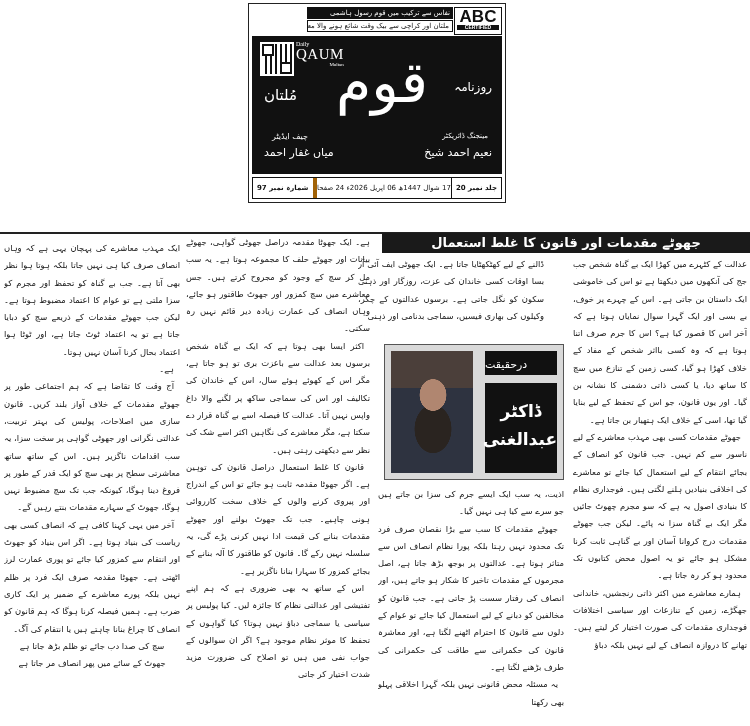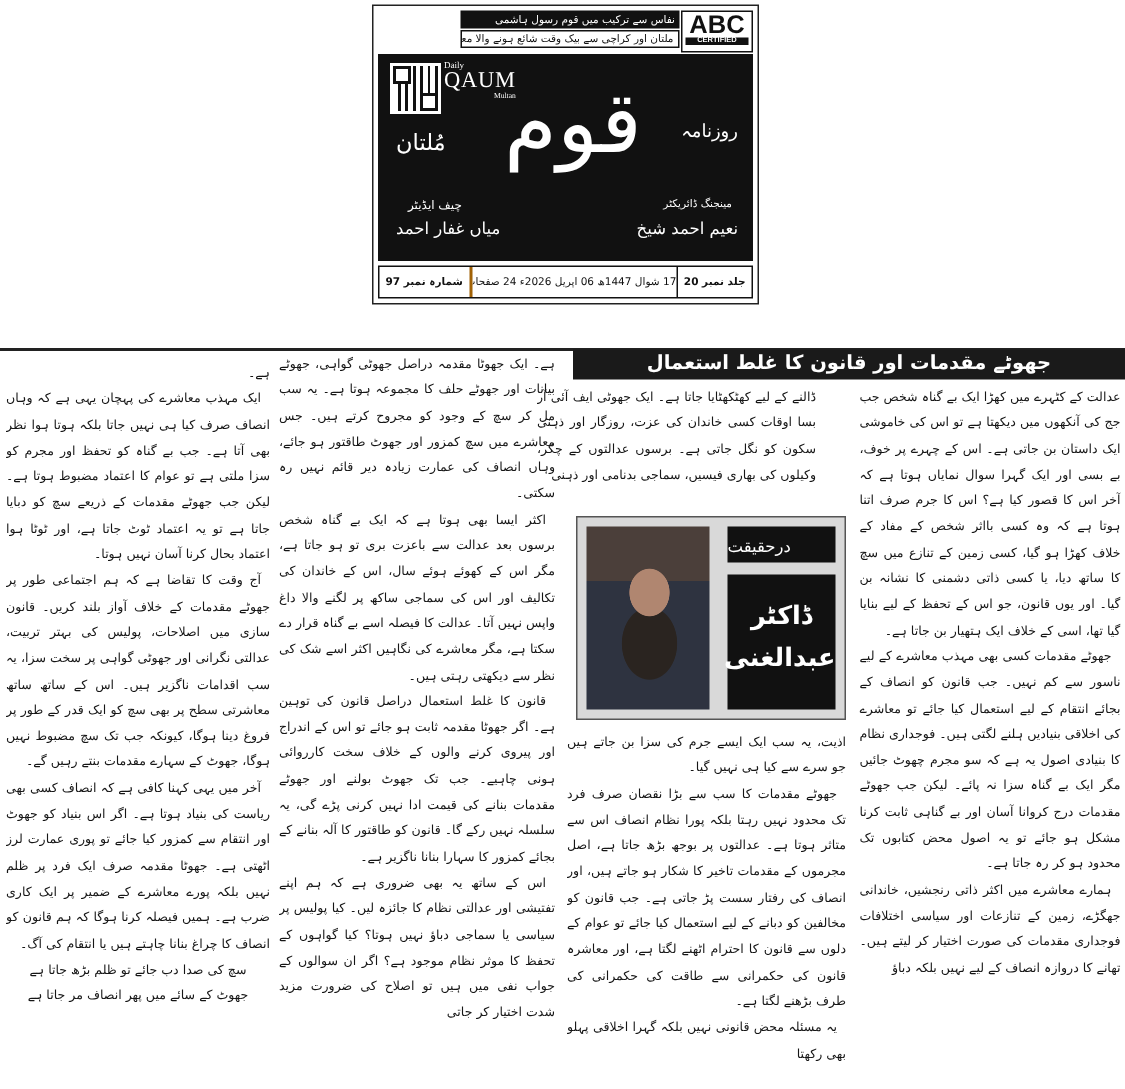--- a/index.html
+++ b/index.html
@@ -35,21 +35,21 @@
   .city { position:absolute; left:12px; top:50px; font-size:15px; direction:rtl; }
   .roznama { position:absolute; right:10px; top:44px; font-size:12px; direction:rtl; }
   .chief-label { position:absolute; left:20px; top:96px; font-size:8px; direction:rtl; }
   .chief-name { position:absolute; left:12px; top:110px; font-size:11px; direction:rtl; }
   .md-label { position:absolute; right:14px; top:96px; font-size:7px; direction:rtl; }
   .md-name { position:absolute; right:10px; top:110px; font-size:11px; direction:rtl; }
   .mh-bottom { position:absolute; left:3px; right:3px; top:173px; height:20px; border:1px solid #111;
                display:flex; direction:rtl; font-size:7px; align-items:center; }
   .mh-bottom .vol { border-left:1px solid #111; padding:0 4px; height:100%; display:flex; align-items:center; font-weight:bold; white-space:nowrap; }
   .mh-bottom .dates { flex:1; text-align:center; white-space:nowrap; overflow:hidden; }
-  .mh-bottom .issue { border-right:2px solid #a16207; padding:0 4px; height:100%; display:flex; align-items:center; font-weight:bold; white-space:nowrap; }
+  .mh-bottom .issue { border-right:4px solid #a16207; padding:0 4px; height:100%; display:flex; align-items:center; font-weight:bold; white-space:nowrap; }
 
   .rule { position:absolute; left:0; right:0; top:232px; height:2px; background:#222; }
   .headline { position:absolute; left:382px; right:0; top:233px; height:20px; background:#1a1a1a; color:#fff;
               direction:rtl; text-align:center; font-size:13px; font-weight:bold; line-height:20px; }
 
   .col { position:absolute; direction:rtl; text-align:justify; font-size:8.4px; line-height:17.3px;
          color:#161616; overflow:hidden; }
   .col p { margin:0; }
   .col p + p { text-indent:6px; }
   .c1 { left:573px; top:256px; width:174px; height:470px; }
@@ -136,19 +136,19 @@
 </div>
 
 <div class="col c4">
   <p>ہے۔ ایک جھوٹا مقدمہ دراصل جھوٹی گواہی، جھوٹے بیانات اور جھوٹے حلف کا مجموعہ ہوتا ہے۔ یہ سب مل کر سچ کے وجود کو مجروح کرتے ہیں۔ جس معاشرے میں سچ کمزور اور جھوٹ طاقتور ہو جائے، وہاں انصاف کی عمارت زیادہ دیر قائم نہیں رہ سکتی۔</p>
   <p>اکثر ایسا بھی ہوتا ہے کہ ایک بے گناہ شخص برسوں بعد عدالت سے باعزت بری تو ہو جاتا ہے، مگر اس کے کھوئے ہوئے سال، اس کے خاندان کی تکالیف اور اس کی سماجی ساکھ پر لگنے والا داغ واپس نہیں آتا۔ عدالت کا فیصلہ اسے بے گناہ قرار دے سکتا ہے، مگر معاشرے کی نگاہیں اکثر اسے شک کی نظر سے دیکھتی رہتی ہیں۔</p>
   <p>قانون کا غلط استعمال دراصل قانون کی توہین ہے۔ اگر جھوٹا مقدمہ ثابت ہو جائے تو اس کے اندراج اور پیروی کرنے والوں کے خلاف سخت کارروائی ہونی چاہیے۔ جب تک جھوٹ بولنے اور جھوٹے مقدمات بنانے کی قیمت ادا نہیں کرنی پڑے گی، یہ سلسلہ نہیں رکے گا۔ قانون کو طاقتور کا آلہ بنانے کے بجائے کمزور کا سہارا بنانا ناگزیر ہے۔</p>
   <p>اس کے ساتھ یہ بھی ضروری ہے کہ ہم اپنے تفتیشی اور عدالتی نظام کا جائزہ لیں۔ کیا پولیس پر سیاسی یا سماجی دباؤ نہیں ہوتا؟ کیا گواہوں کے تحفظ کا موثر نظام موجود ہے؟ اگر ان سوالوں کے جواب نفی میں ہیں تو اصلاح کی ضرورت مزید شدت اختیار کر جاتی</p>
 </div>
 
 <div class="col c5">
+  <p>ایک مہذب معاشرے کی پہچان یہی ہے کہ وہاں انصاف صرف کیا ہی نہیں جاتا بلکہ ہوتا ہوا نظر بھی آتا ہے۔ جب بے گناہ کو تحفظ اور مجرم کو سزا ملتی ہے تو عوام کا اعتماد مضبوط ہوتا ہے۔ لیکن جب جھوٹے مقدمات کے ذریعے سچ کو دبایا جاتا ہے تو یہ اعتماد ٹوٹ جاتا ہے، اور ٹوٹا ہوا اعتماد بحال کرنا آسان نہیں ہوتا۔</p>
   <p>ہے۔</p>
-  <p>ایک مہذب معاشرے کی پہچان یہی ہے کہ وہاں انصاف صرف کیا ہی نہیں جاتا بلکہ ہوتا ہوا نظر بھی آتا ہے۔ جب بے گناہ کو تحفظ اور مجرم کو سزا ملتی ہے تو عوام کا اعتماد مضبوط ہوتا ہے۔ لیکن جب جھوٹے مقدمات کے ذریعے سچ کو دبایا جاتا ہے تو یہ اعتماد ٹوٹ جاتا ہے، اور ٹوٹا ہوا اعتماد بحال کرنا آسان نہیں ہوتا۔</p>
   <p>آج وقت کا تقاضا ہے کہ ہم اجتماعی طور پر جھوٹے مقدمات کے خلاف آواز بلند کریں۔ قانون سازی میں اصلاحات، پولیس کی بہتر تربیت، عدالتی نگرانی اور جھوٹی گواہی پر سخت سزا، یہ سب اقدامات ناگزیر ہیں۔ اس کے ساتھ ساتھ معاشرتی سطح پر بھی سچ کو ایک قدر کے طور پر فروغ دینا ہوگا، کیونکہ جب تک سچ مضبوط نہیں ہوگا، جھوٹ کے سہارے مقدمات بنتے رہیں گے۔</p>
   <p>آخر میں یہی کہنا کافی ہے کہ انصاف کسی بھی ریاست کی بنیاد ہوتا ہے۔ اگر اس بنیاد کو جھوٹ اور انتقام سے کمزور کیا جائے تو پوری عمارت لرز اٹھتی ہے۔ جھوٹا مقدمہ صرف ایک فرد پر ظلم نہیں بلکہ پورے معاشرے کے ضمیر پر ایک کاری ضرب ہے۔ ہمیں فیصلہ کرنا ہوگا کہ ہم قانون کو انصاف کا چراغ بنانا چاہتے ہیں یا انتقام کی آگ۔</p>
   <p class="closing">سچ کی صدا دب جائے تو ظلم بڑھ جاتا ہے</p>
   <p class="closing">جھوٹ کے سائے میں پھر انصاف مر جاتا ہے</p>
 </div>
 
 </body></html>

